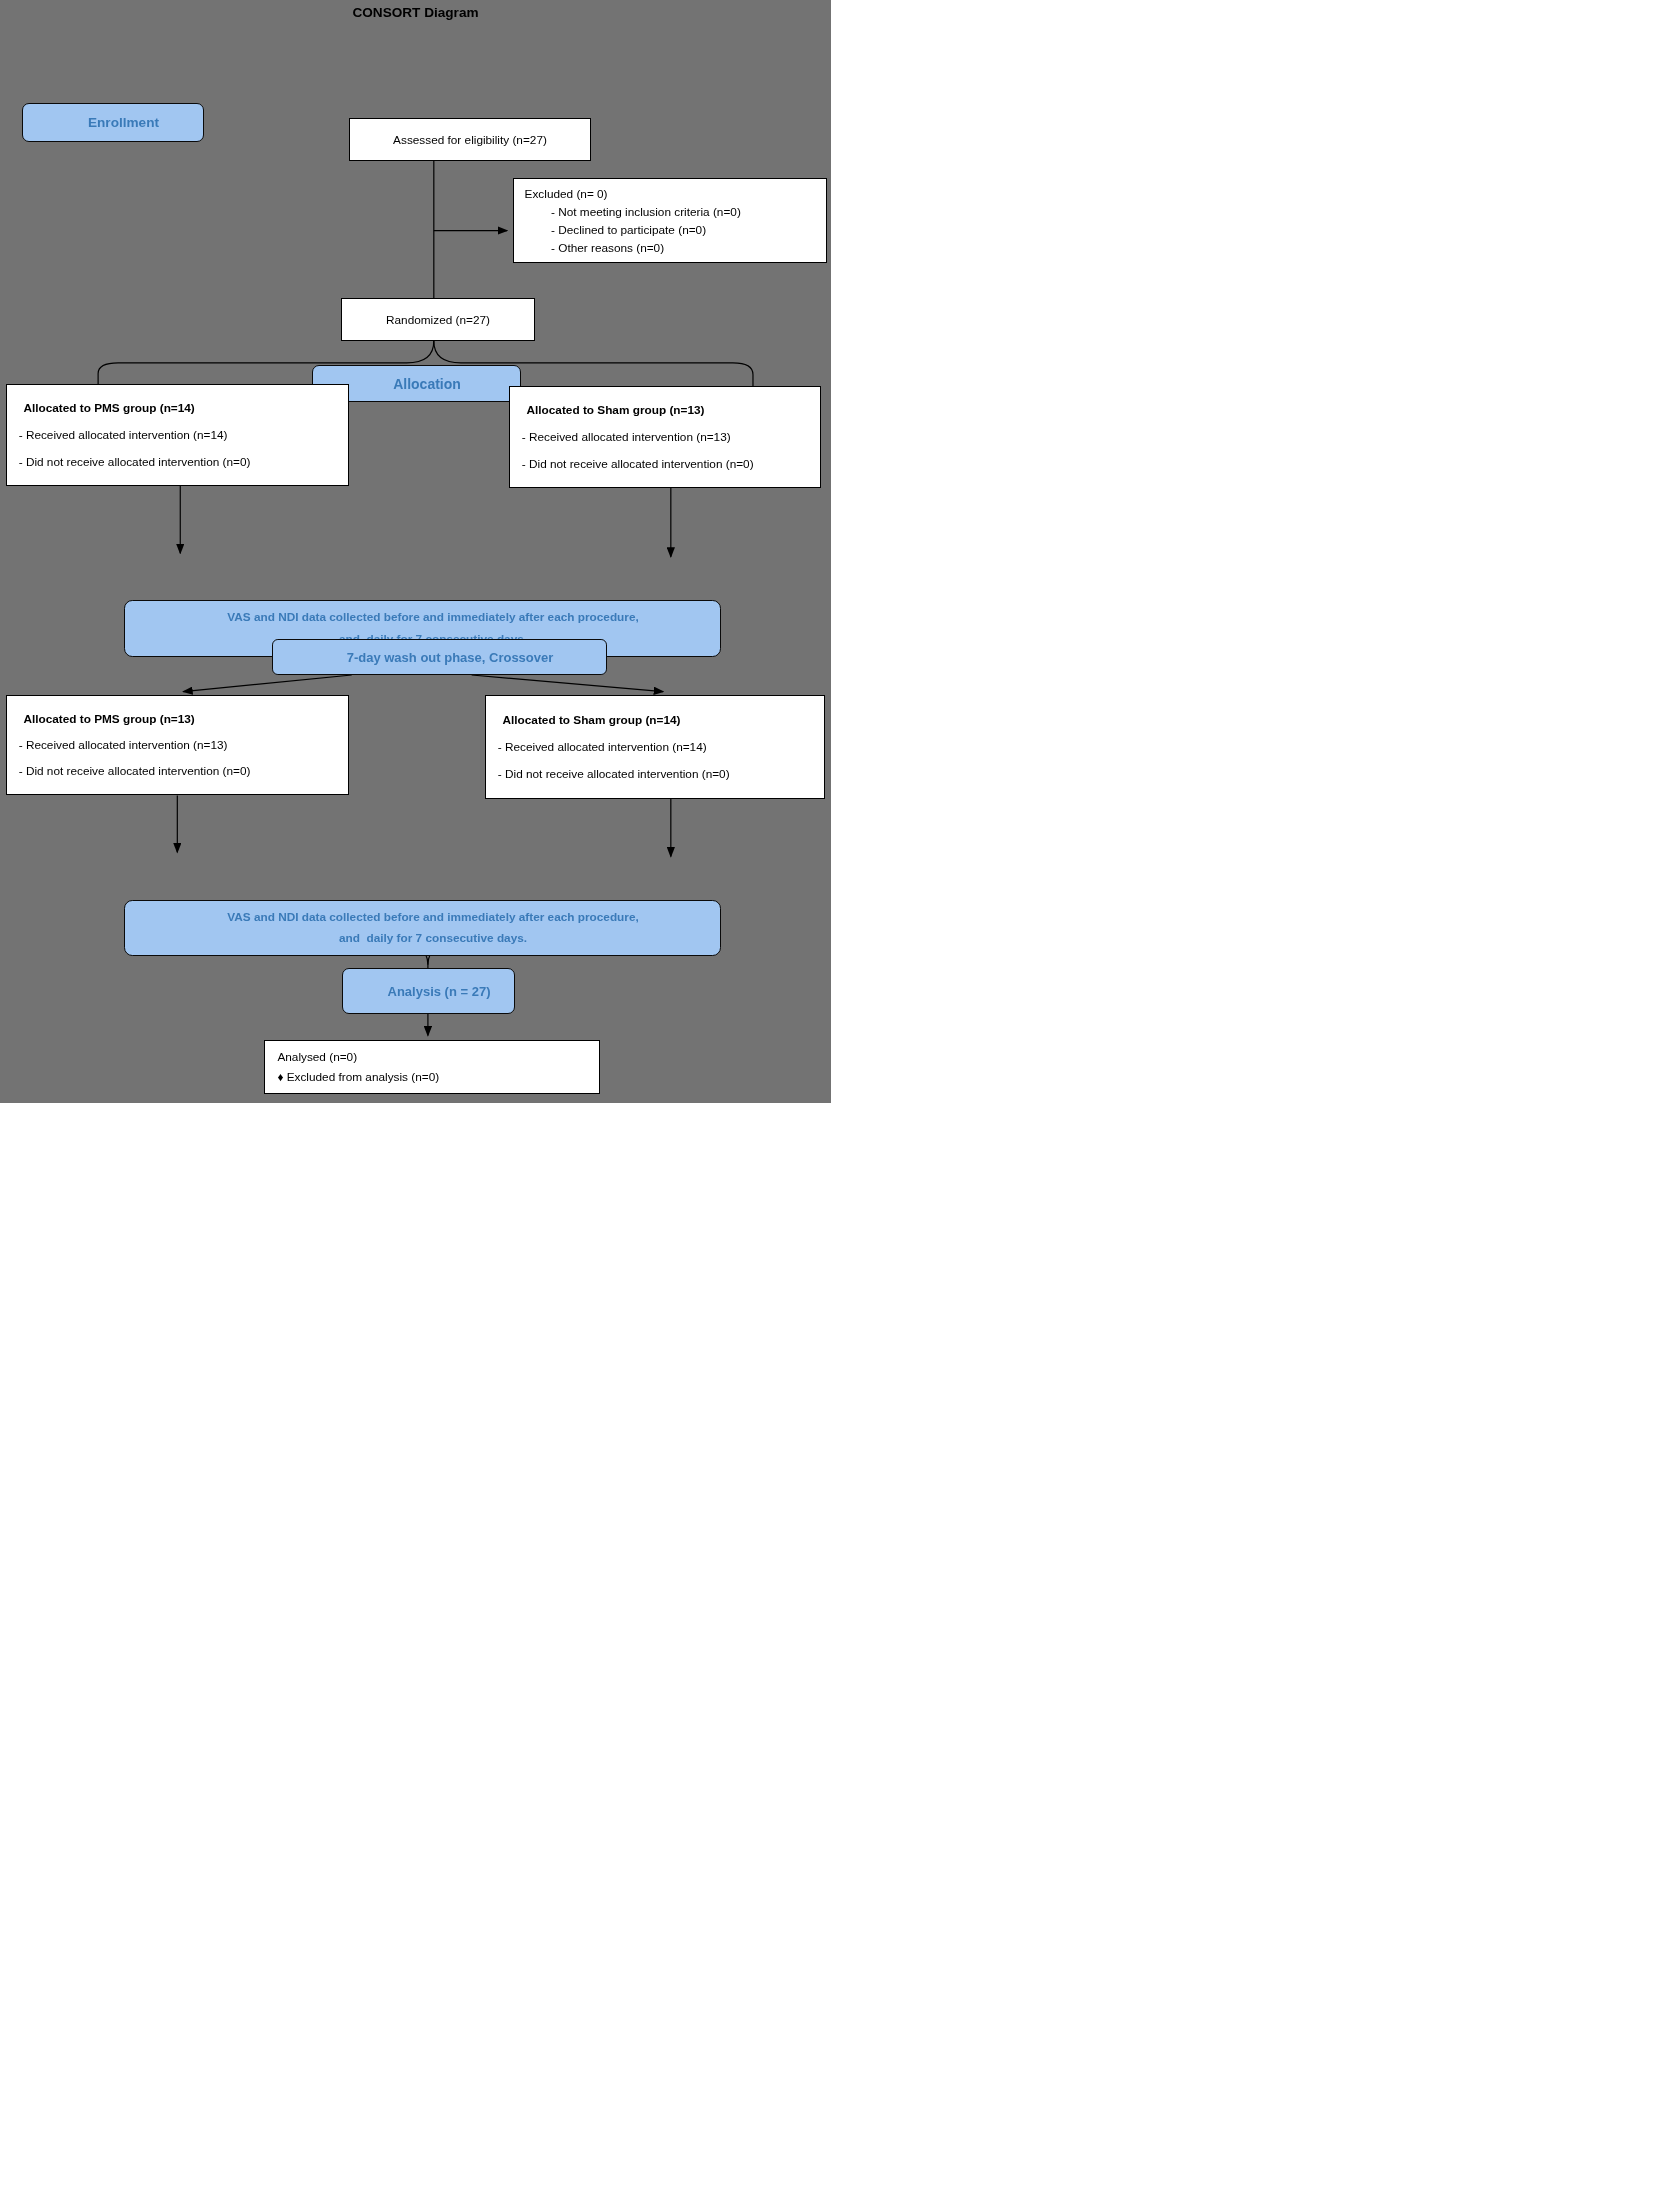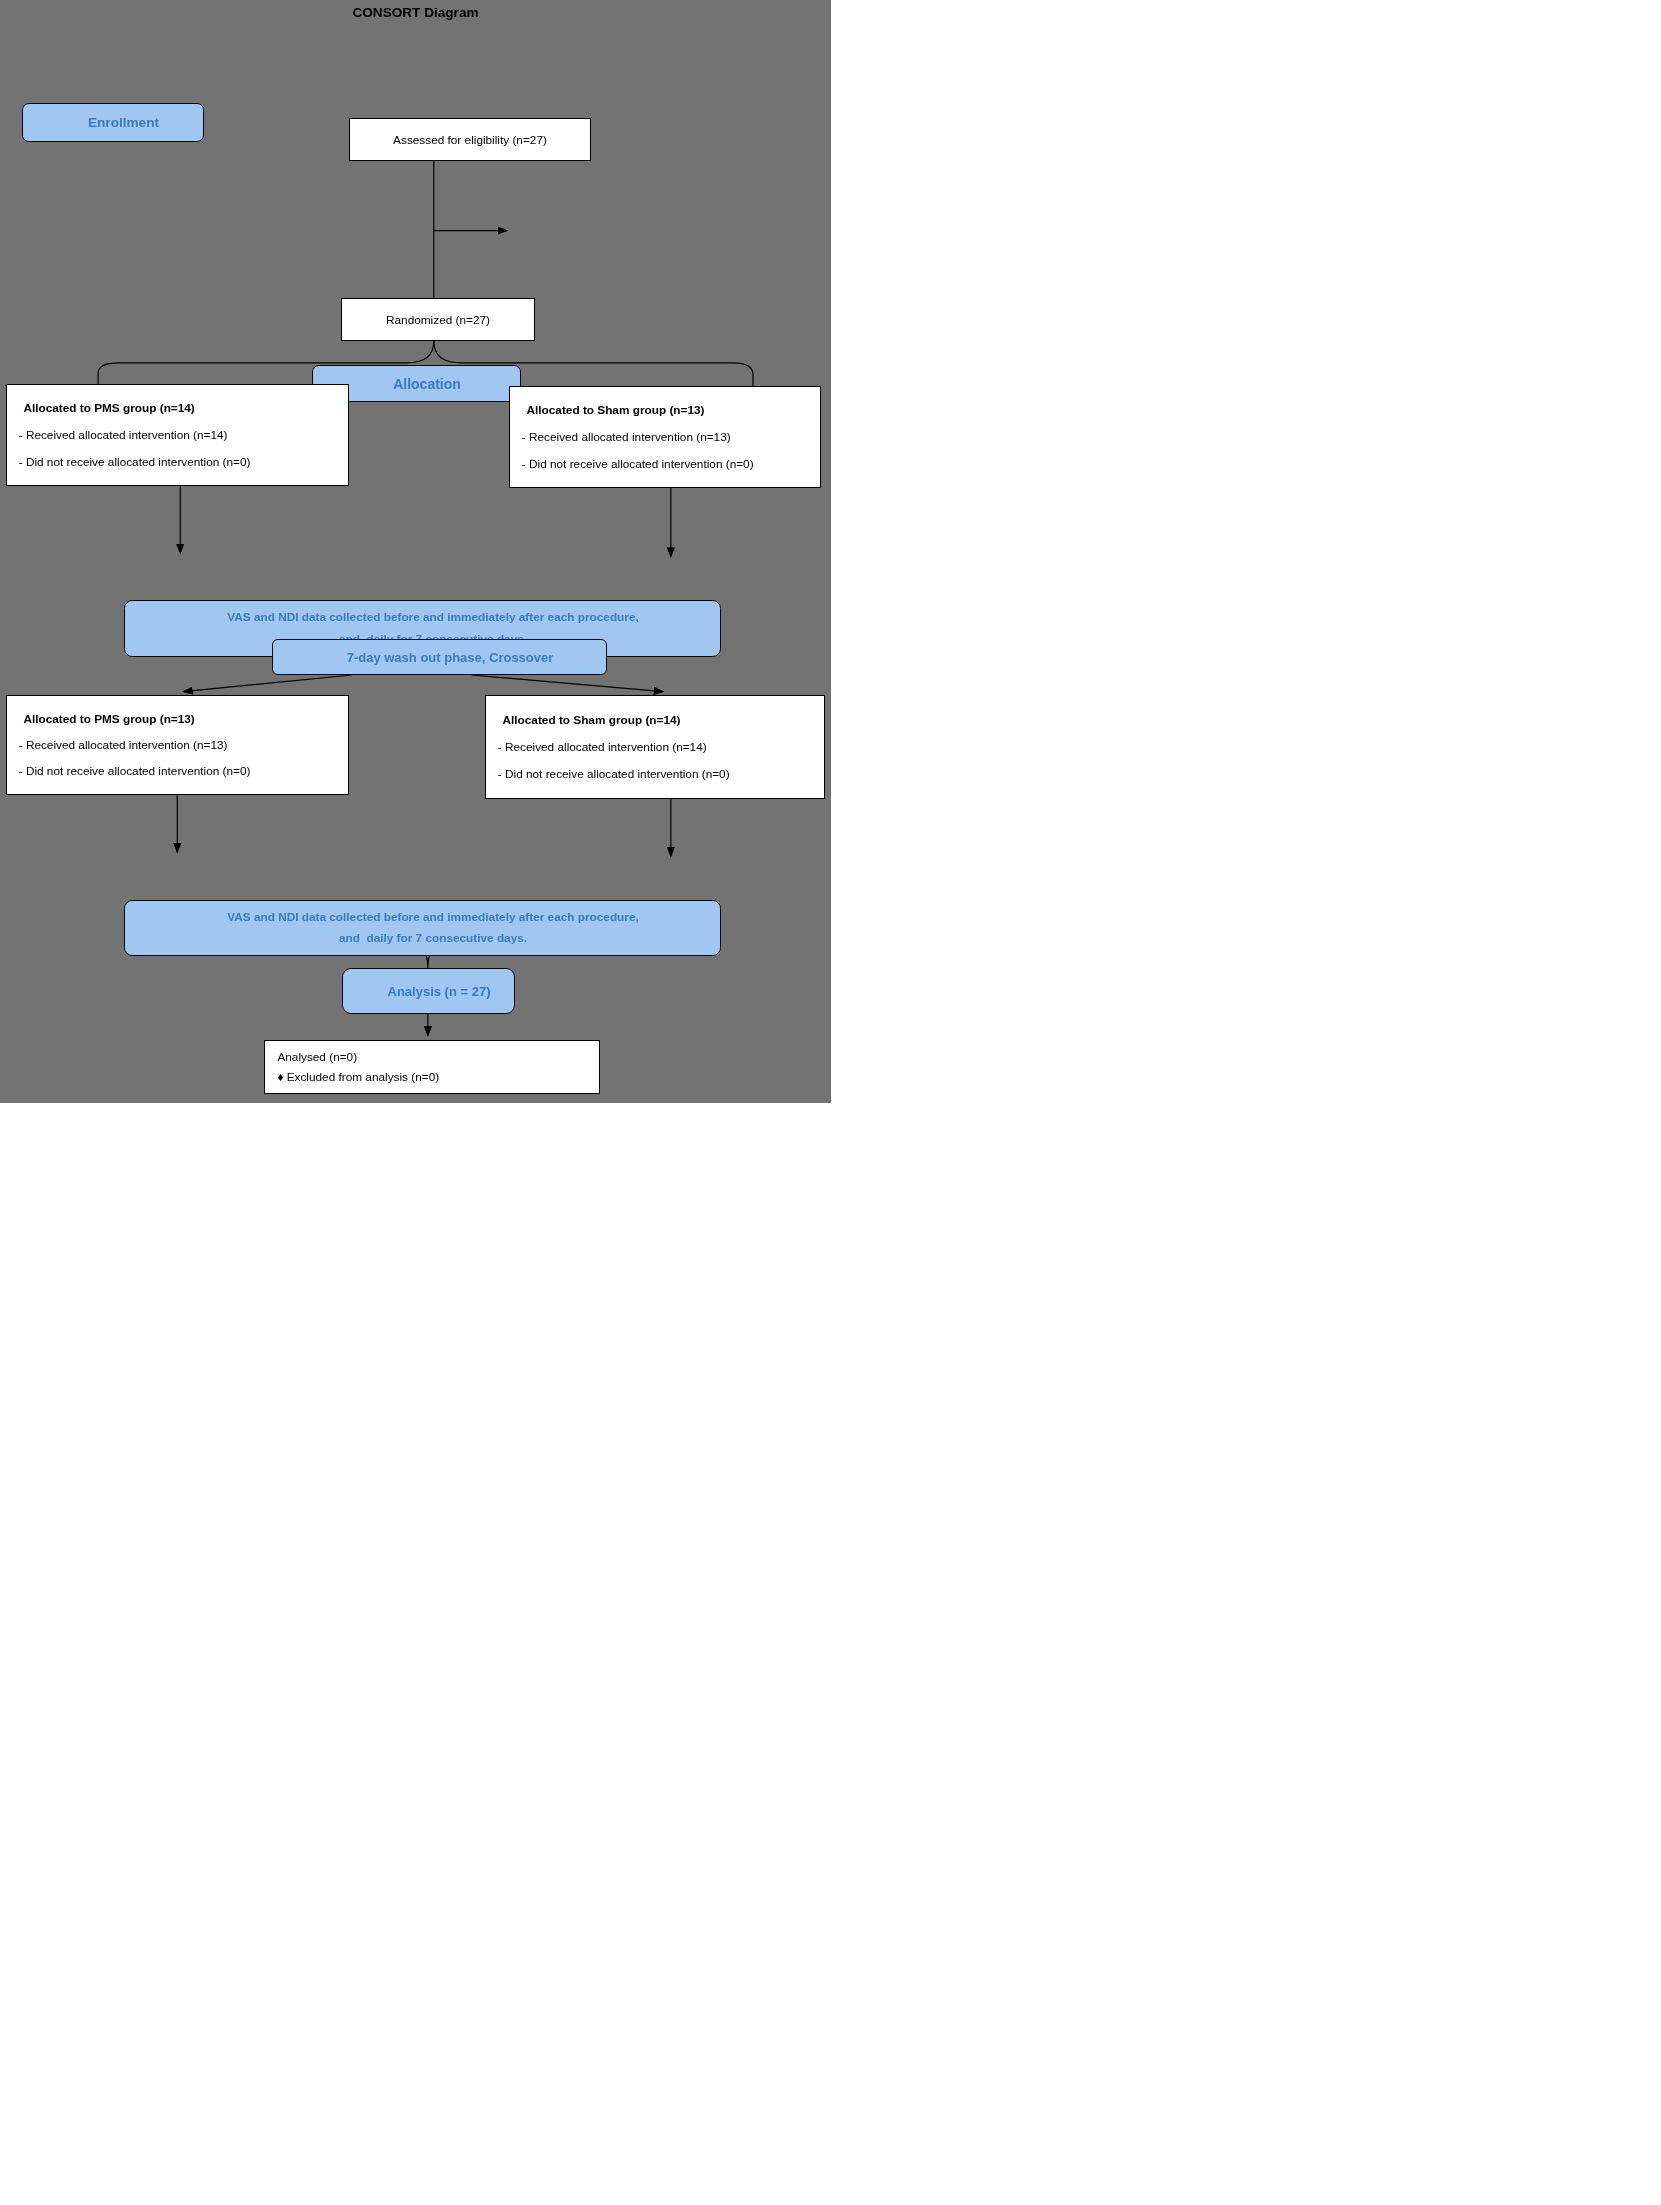--- a/index.html
+++ b/index.html
@@ -102,20 +102,26 @@
   <div class="title">CONSORT Diagram</div>
 
   <div class="bluebox r12 fs23" style="left:22px;top:103px;width:182px;height:39px;">
     <span>Enrollment</span>
   </div>
 
   <div class="plainbox centerbox" style="left:313px;top:118px;width:242px;height:43px;margin-left:36px;">
     <span>Assessed for eligibility (n=27)</span>
   </div>
 
+  <div class="plainbox listbox excl" style="left:513px;top:178px;width:314px;height:85px;">
+    <div class="bhead">Excluded (n= 0)</div>
+    <div class="bitem">- Not meeting inclusion criteria (n=0)</div>
+    <div class="bitem">- Declined to participate (n=0)</div>
+    <div class="bitem">- Other reasons (n=0)</div>
+  </div>
 
   <div class="plainbox centerbox" style="left:341px;top:298px;width:194px;height:43px;">
     <span>Randomized (n=27)</span>
   </div>
 
   <div class="bluebox r12 fs24" style="left:312px;top:365px;width:209px;height:37px;">
     <span>Allocation</span>
   </div>
 
   <div class="plainbox listbox" style="left:5.9px;top:384px;width:343px;height:102px;">
@@ -149,21 +155,21 @@
     <div class="bhead">Allocated to Sham group (n=14)</div>
     <div class="bitem">- Received allocated intervention (n=14)</div>
     <div class="bitem">- Did not receive allocated intervention (n=0)</div>
   </div>
 
   <div class="bluebox r14 fs20" style="left:124px;top:861px;width:597px;height:56px;">
     <div class="vasline">VAS and NDI data collected before and immediately after each procedure,</div>
     <div class="vasline">and  daily for 7 consecutive days.</div>
   </div>
 
-  <div class="bluebox r12 fs22" style="left:342px;top:968px;width:173px;height:46px;border-radius:9px;">
+  <div class="bluebox r12 fs22" style="left:342px;top:968px;width:173px;height:46px;">
     <span>Analysis (n = 27)</span>
   </div>
 
   <div class="plainbox listbox final" style="left:264px;top:1040px;width:336px;height:54px;">
     <div class="bhead">Analysed (n=0)</div>
     <div class="bitem">♦ Excluded from analysis (n=0)</div>
   </div>
 
 </div>
 

